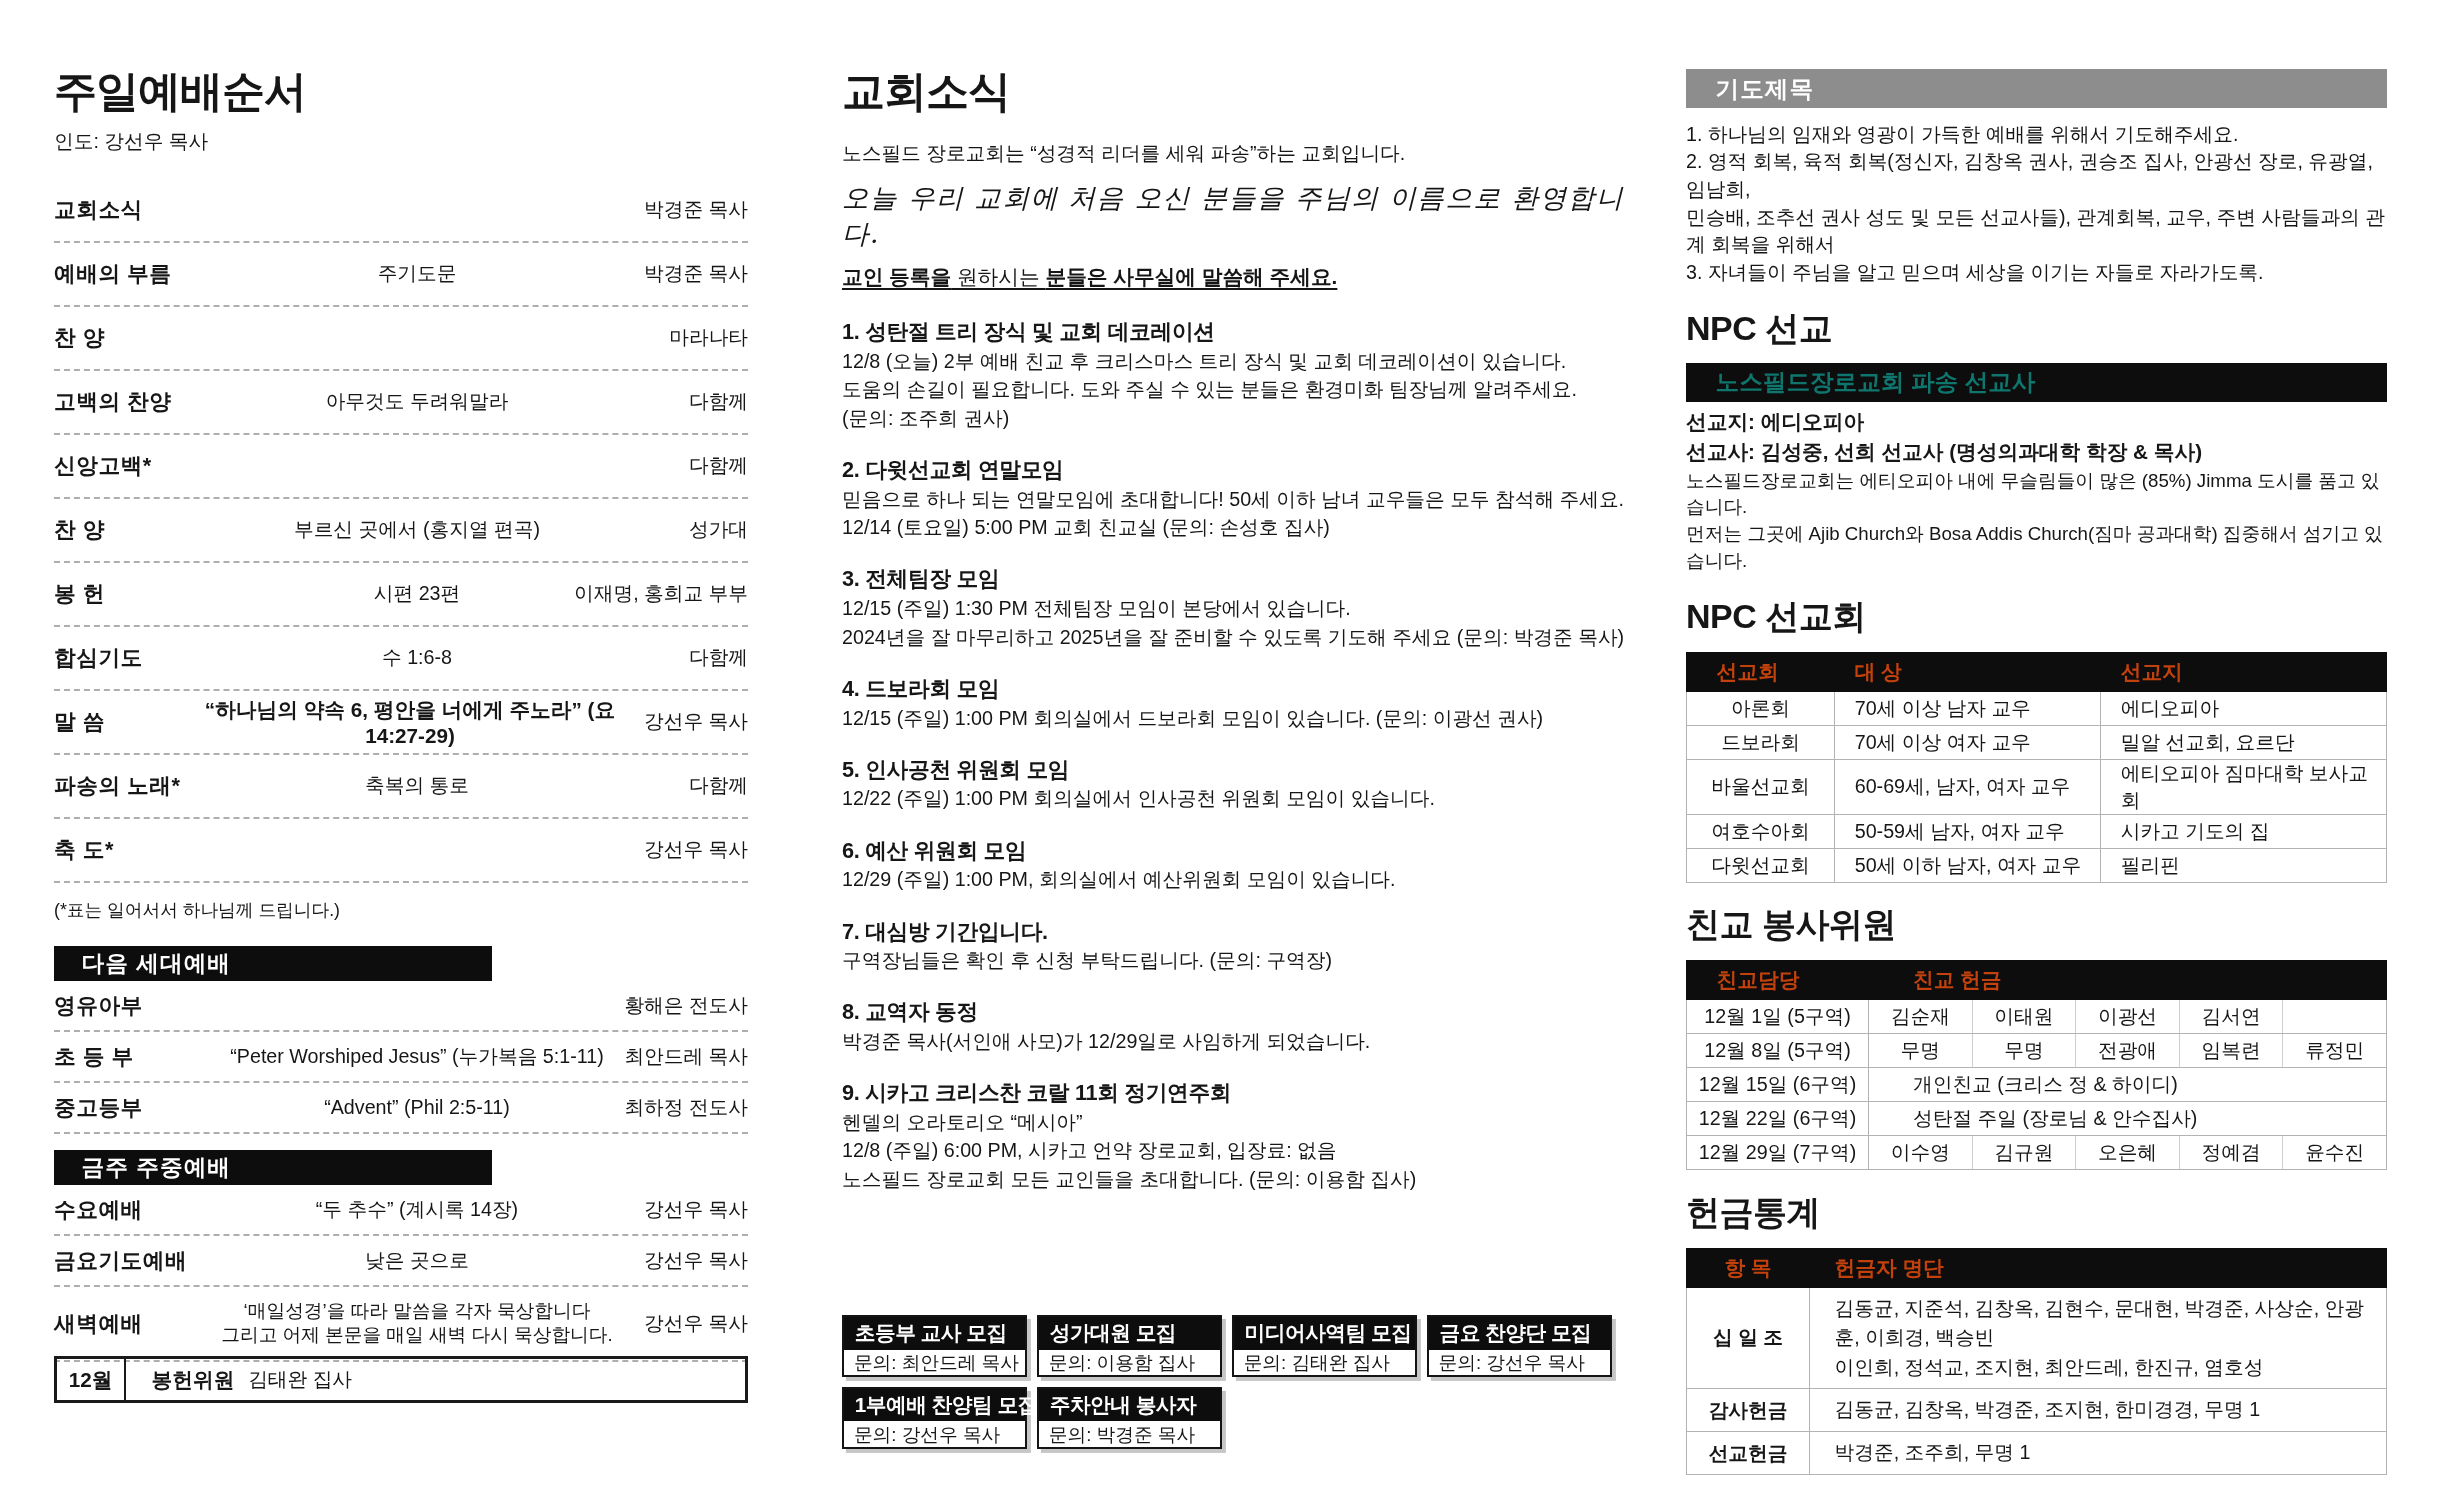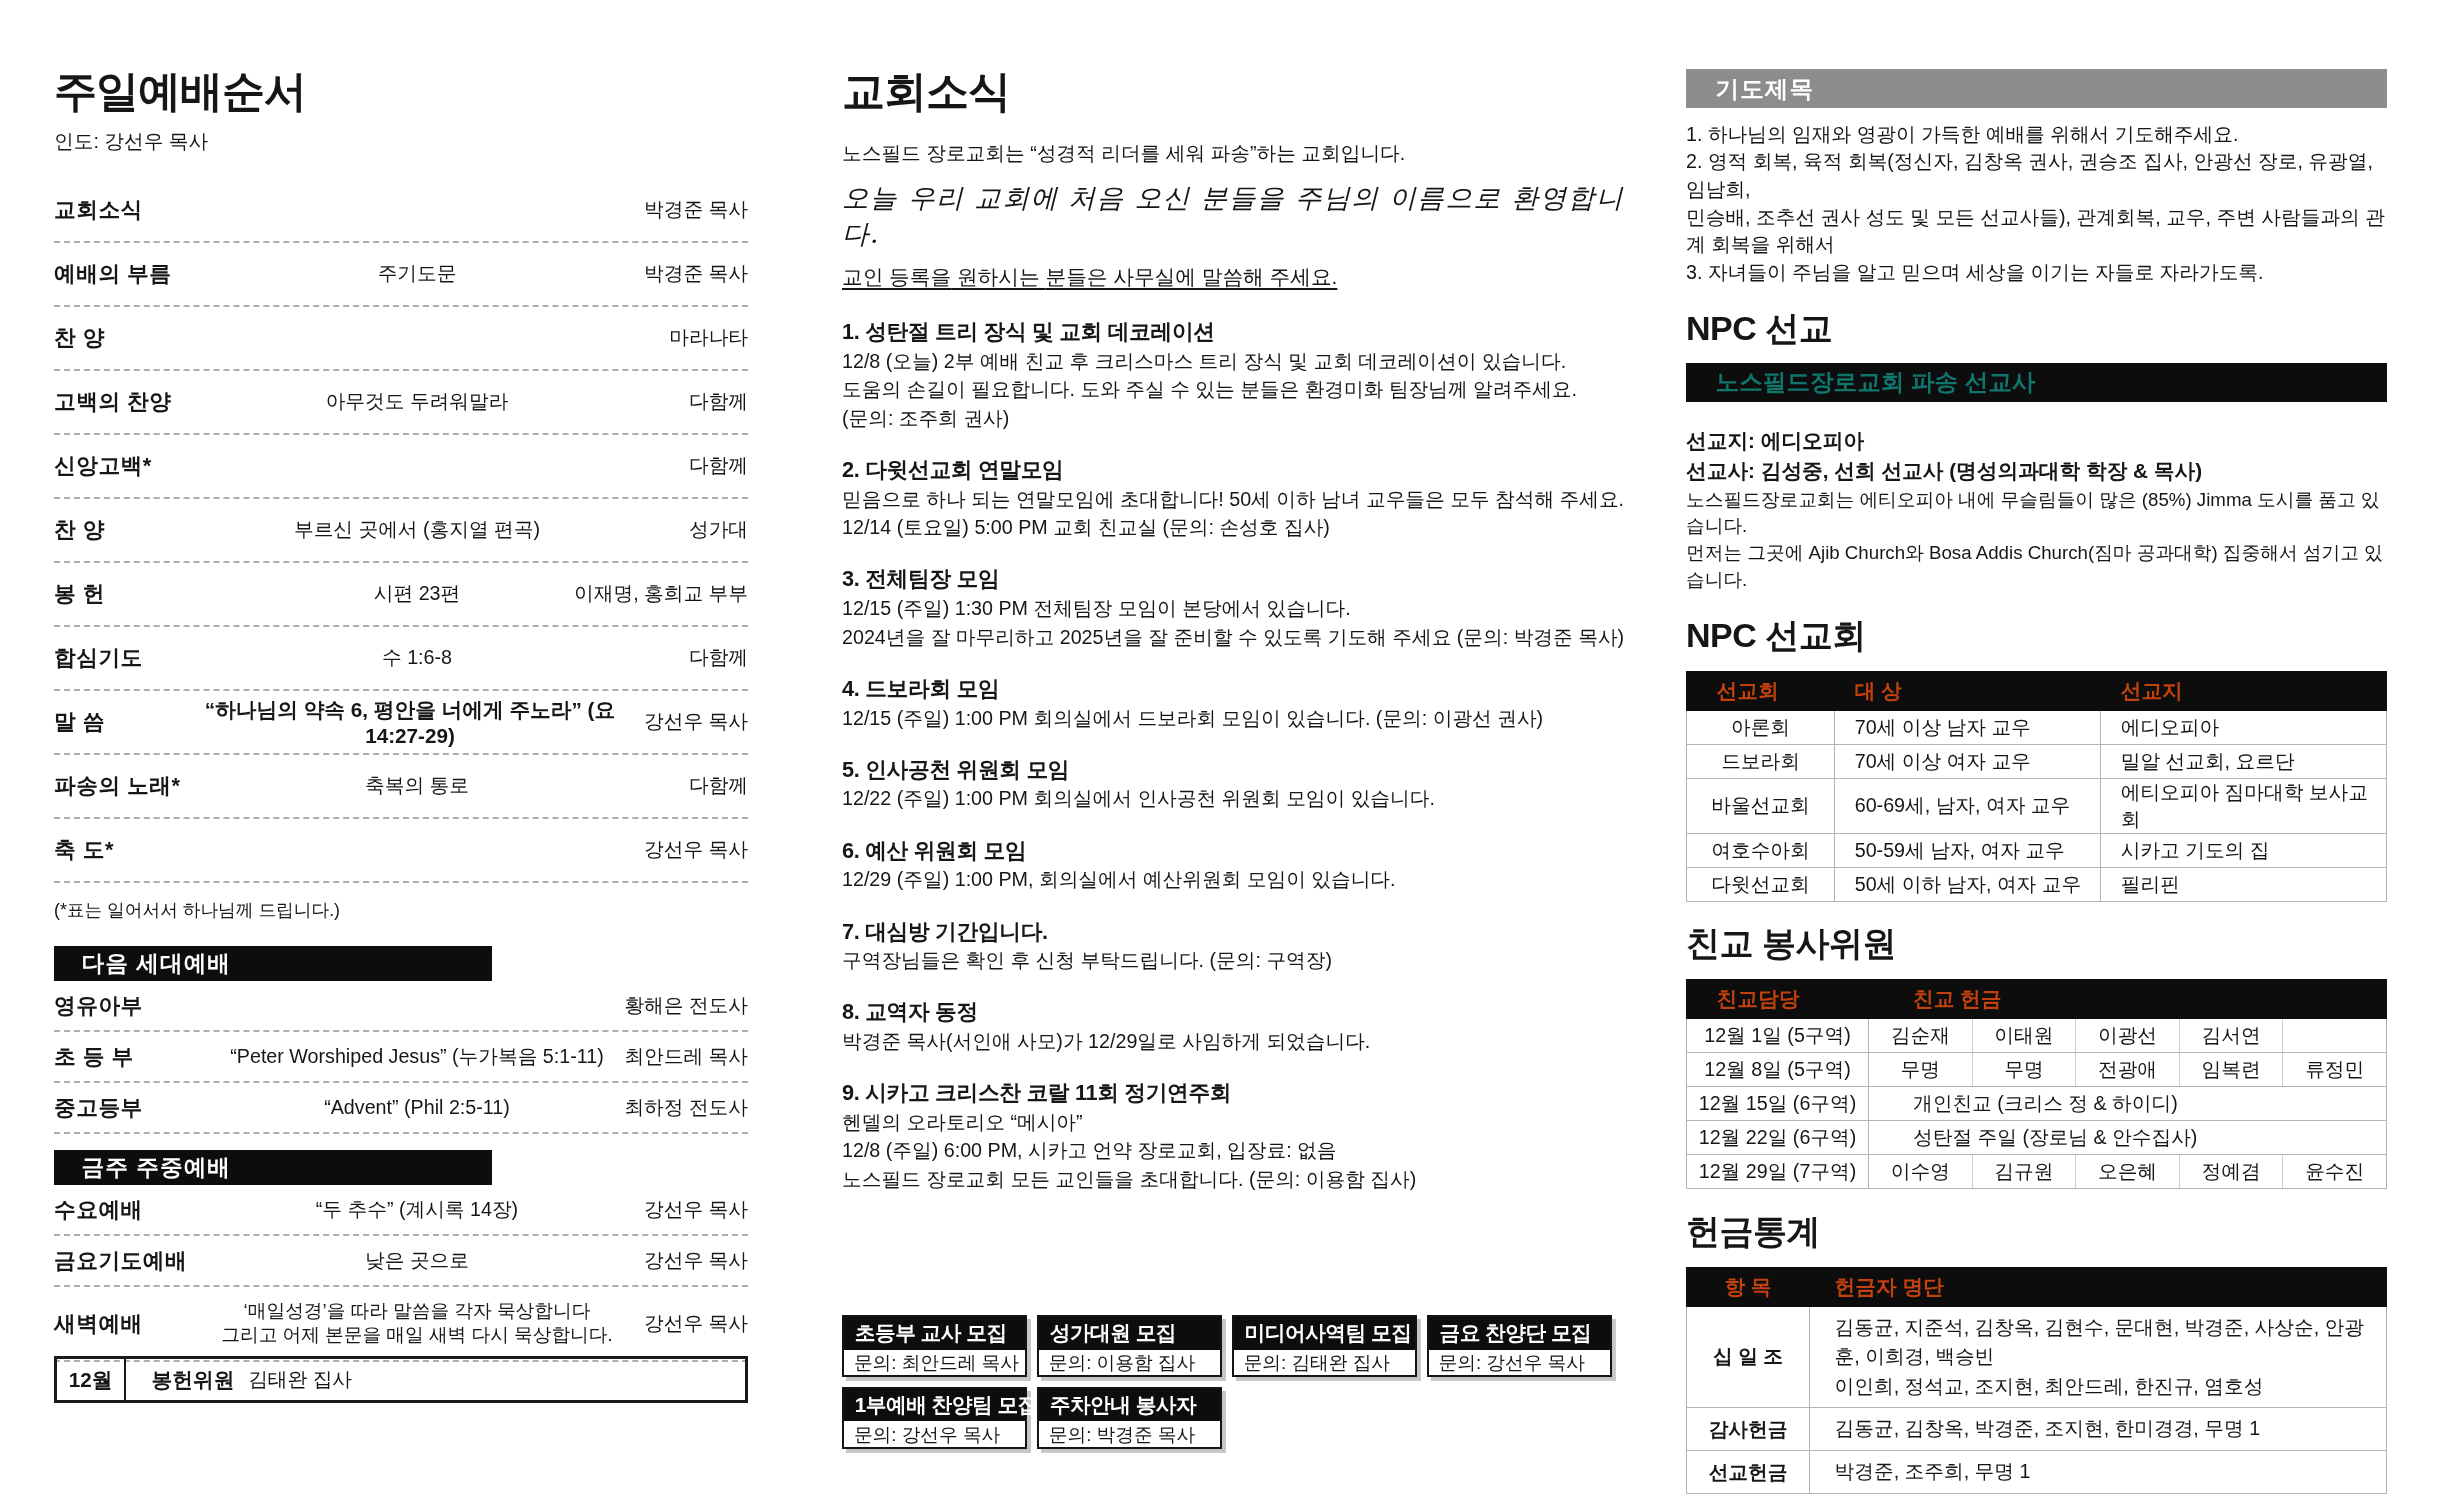--- a/index.html
+++ b/index.html
@@ -41,42 +41,42 @@
   .offering-box .cell-month { width:69px; display:flex; align-items:center; justify-content:center;
                   font-size:20.7px; font-weight:700; border-right:2px solid #1a1a1a; }
   .offering-box .cell-info { display:flex; align-items:center; padding-left:25.6px; font-size:19.7px; gap:13.8px; }
   .offering-box .role { font-weight:700; font-size:20.7px; }
 
   
   .intro { margin-top:25.6px; font-size:19.7px; }
   .welcome { margin-top:12.8px; font-size:26.6px; font-style:italic; letter-spacing:1.5px;
              font-family:"DejaVu Serif", serif; }
   .register { margin-top:11.8px; font-size:20.7px; text-decoration:underline; text-underline-offset:3.9px; }
-  .register .b { font-weight:400;margin-top:14px; }
+  .register .b { font-weight:700;margin-top:14px; }
   .news-items { margin-top:25.6px; }
   .news-item { margin-bottom:22.7px; }
   .news-item .head { font-size:21.7px; font-weight:700; line-height:29.6px; letter-spacing:-0.3px; }
   .news-item .line { font-size:19.7px; line-height:28.6px; }
 
   .boxes { position:absolute; left:842px; top:1315px; width:788px;
            display:grid; grid-template-columns:repeat(4, 185px); gap:9.9px; }
   .recruit-box { border:2px solid #141414; background:#fff; box-shadow:3.9px 3.9px 0 #c6c6c6; height:62px; }
   .recruit-box .bt { height:32.5px; background:#0d0d0d; color:#fff; display:flex; align-items:center;
                      padding-left:10.8px; font-size:20.7px; font-weight:700; letter-spacing:-0.5px; white-space:nowrap; }
   .recruit-box .bc { height:27.6px; display:flex; align-items:center; padding-left:9.9px; font-size:18.7px; white-space:nowrap; }
 
   
   .gray-bar { height:39px; background:#8d8d8d; color:#fff; display:flex; align-items:center;
               padding-left:29.6px; font-size:23.6px; font-weight:700; letter-spacing:1px; }
   .prayer { margin-top:12.8px; }
   .prayer .pl { font-size:19.7px; line-height:27.6px; }
   .sec-title { margin-top:19.7px; font-size:34px; font-weight:700; letter-spacing:-0.5px; }
   .black-bar-wide { margin-top:10.8px; height:39px; background:#0d0d0d; color:#0f766e; display:flex;
               align-items:center; padding-left:29.6px; font-size:23.6px; font-weight:700; }
-  .mission-info { margin-top:24px; }
+  .mission-info { margin-top:5px; }
   .mi-bold { font-size:20.7px; font-weight:700; line-height:30.5px; }
   .mi-line { font-size:18.7px; line-height:26.6px; }
 
   table { border-collapse:collapse; width:701px; margin-top:11.8px; }
   th, td { border:1px solid #b3b3b3; }
   thead th { background:#0d0d0d; color:#c2410c; font-size:20.7px; font-weight:700; text-align:left;
              height:39px; padding-left:19.7px; border:1px solid #0d0d0d; }
   .npc-table td { height:34px; font-size:19.7px; padding-left:19.7px; }
   .npc-table td.c1 { text-align:center; padding-left:0; }
   .npc-table th.h1 { padding-left:29.6px; }

